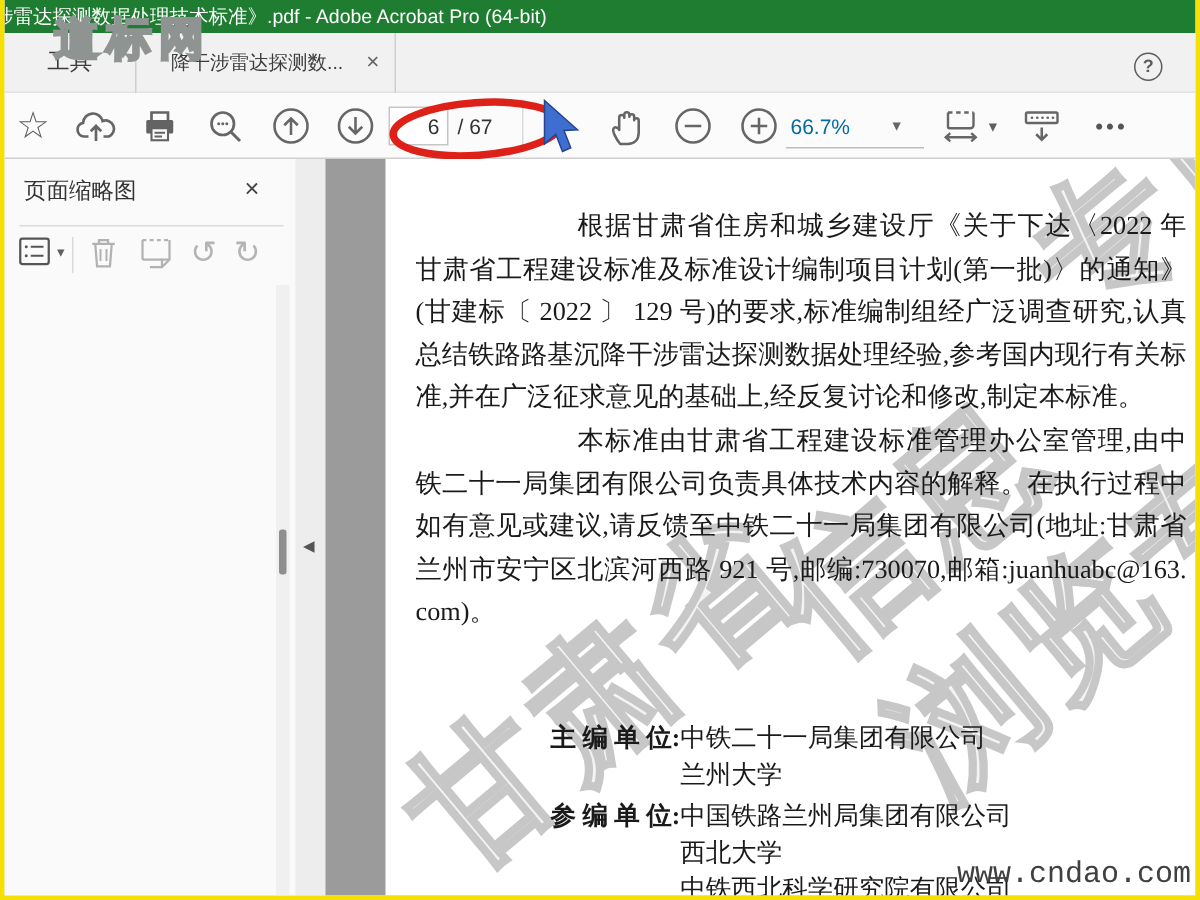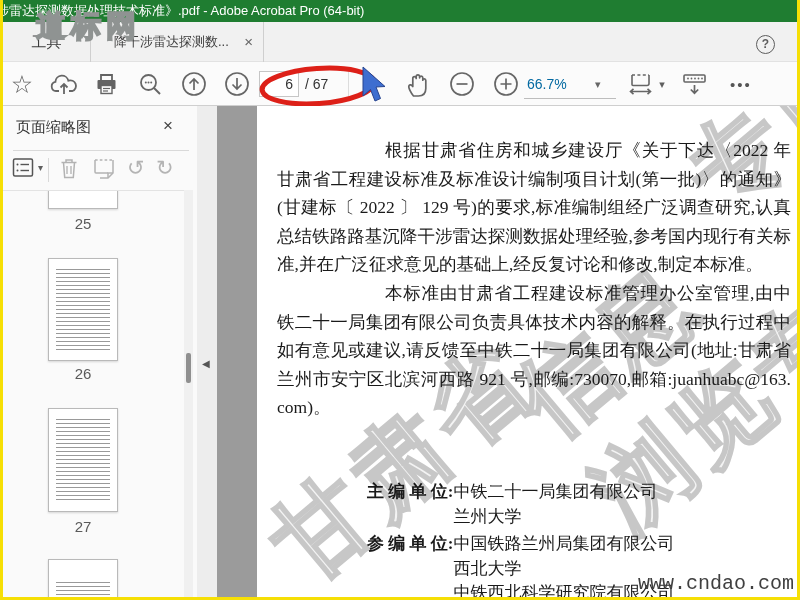--- a/index.html
+++ b/index.html
@@ -231,38 +231,20 @@
             <path d="M17 22v-5h5" fill="none" stroke="#b2b2b2" stroke-width="1.5"></path>
           </svg>
         </div>
         <div class="pic" style="left:124px;font-size:21px;color:#b4b4b4;">
           <span>↺</span>
         </div>
         <div class="pic" style="left:153px;font-size:21px;color:#b4b4b4;">
           <span>↻</span>
         </div>
 
-        <div class="thumbwrap">
-          <div class="thumb" style="top:-85px;height:103px;"></div>
-          <div class="thumb-label" style="top:24px;">25</div>
-
-          <div class="thumb" style="top:67px;height:103px;">
-            <div class="thumb-text"></div>
-          </div>
-          <div class="thumb-label" style="top:174px;">26</div>
-
-          <div class="thumb" style="top:217px;height:104px;">
-            <div class="thumb-text"></div>
-          </div>
-          <div class="thumb-label" style="top:327px;">27</div>
-
-          <div class="thumb" style="top:368px;height:103px;">
-            <div class="thumb-text" style="top:22px;"></div>
-          </div>
-        </div>
 
         <div class="pscroll">
           <div class="pthumb" style="top:163px;"></div>
         </div>
       </div>
 
       <div class="gutter">
         <span class="col">◀</span>
       </div>
 

